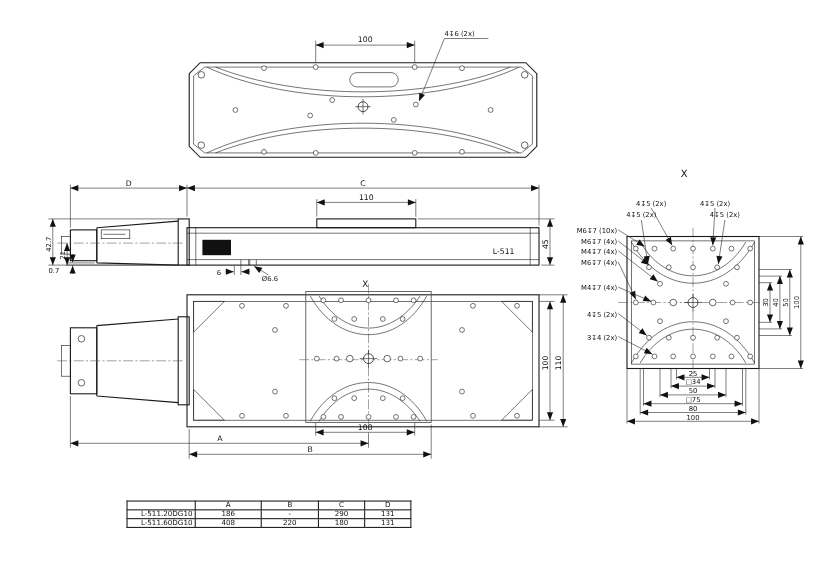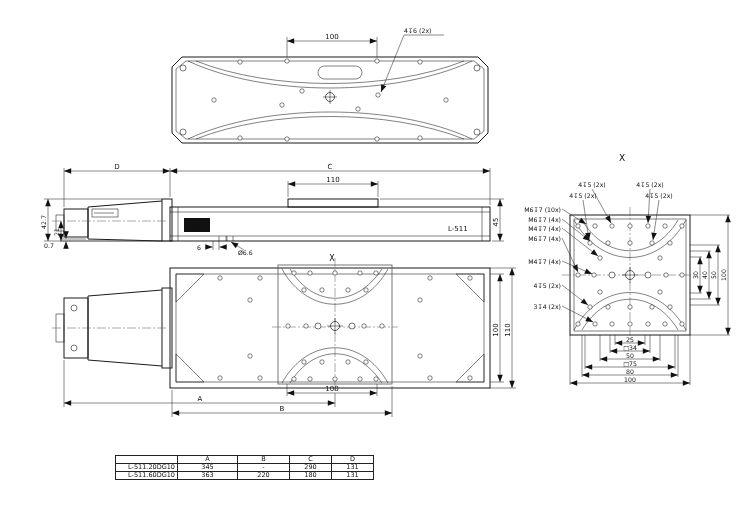--- a/index.html
+++ b/index.html
@@ -377,28 +377,28 @@
     <tbody>
           <tr>
       <th></th>
       <th>A</th>
       <th>B</th>
       <th>C</th>
       <th>D</th>
     </tr>
     <tr>
       <td class="model">L-511.20DG10</td>
-      <td>345</td>
+      <td>186</td>
       <td>-</td>
       <td>290</td>
       <td>131</td>
     </tr>
     <tr>
       <td class="model">L-511.60DG10</td>
-      <td>363</td>
+      <td>408</td>
       <td>220</td>
       <td>180</td>
       <td>131</td>
     </tr>
   </tbody>
       </table>
 </div>
 </div>
 
 </body></html>

